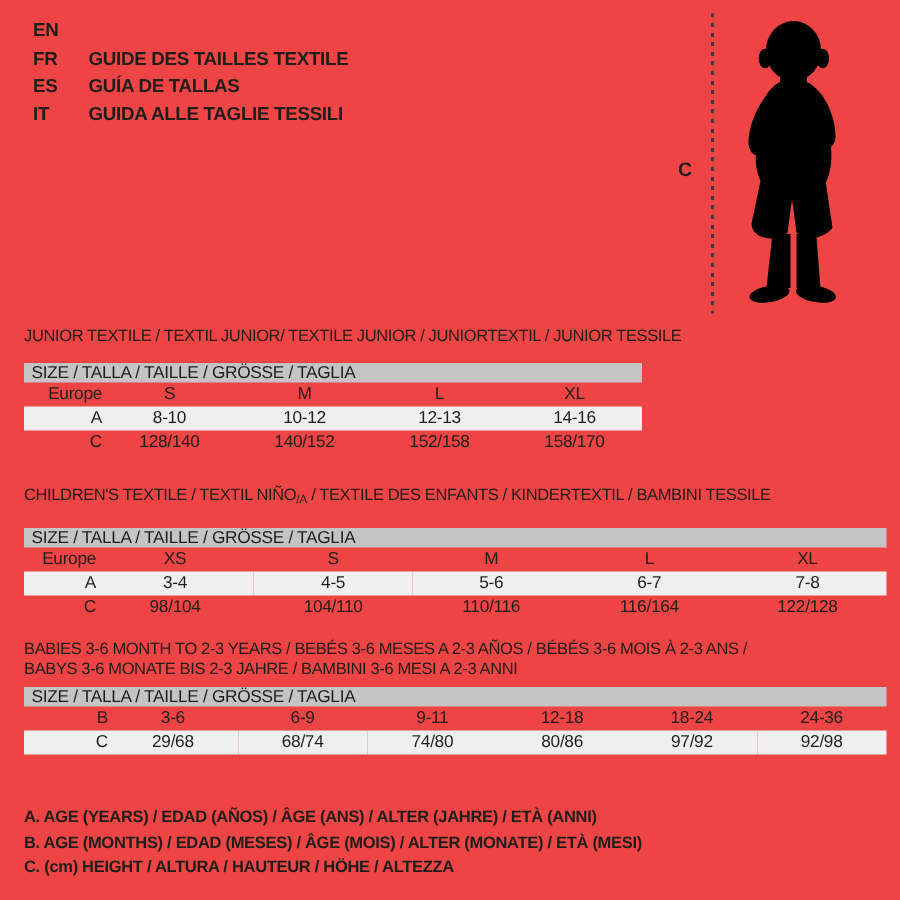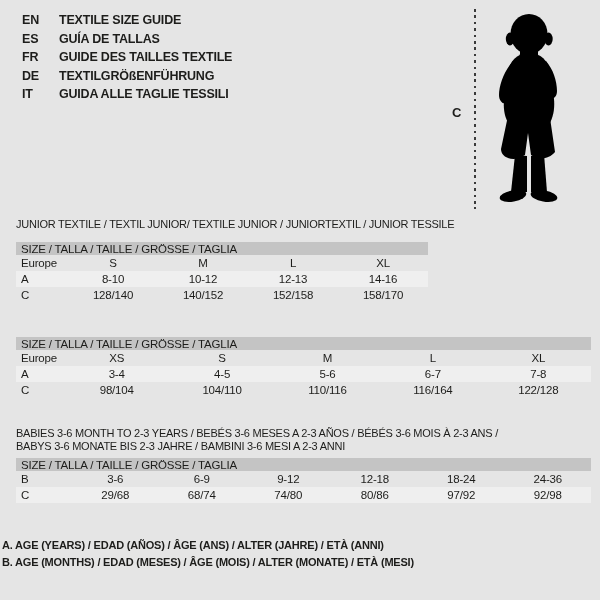--- a/index.html
+++ b/index.html
@@ -2,21 +2,21 @@
 <html><head>
 <meta charset="utf-8">
 <style>
   * { margin:0; padding:0; box-sizing:border-box; }
   html,body { width:600px; height:600px; }
   body {
     background:#ffffff;
     font-family:"Liberation Sans", sans-serif;
     color:#1d1d1b;
   }
-  .page { position:relative; width:600px; height:600px; overflow:hidden; background:#e5e5e5; }
+  .page { position:relative; width:600px; height:600px; overflow:hidden; background:#ef4444; }
 
   
   .lang-list { position:absolute; left:22px; top:11px; }
   .lang-row { display:flex; height:18.5px; align-items:center; }
   .lang-code, .lang-title {
     font-weight:bold; font-size:12.5px; letter-spacing:-0.2px; white-space:nowrap;
   }
   .lang-code { width:37px; }
 
   
@@ -46,51 +46,46 @@
 
   table.size-table { border-collapse:collapse; table-layout:fixed; width:100%; }
   .size-table th.bar {
     background:#c4c4c4; text-align:left; font-weight:normal;
     font-size:11.5px; letter-spacing:-0.2px; height:13px; padding:0 0 0 5px;margin-top:14px;
   }
   .size-table td {
     font-size:11.5px; letter-spacing:-0.2px; height:16px;
     text-align:center; padding:0; font-weight:normal;
   }
-  .size-table td:first-child { text-align:left; padding-left:5px;margin-top:36px; }
+  .size-table td:first-child { text-align:right; padding-left:5px;margin-top:36px; }
   .size-table tr.shaded { background:#efefef; }
 
   
-  .notes { position:absolute; left:2px; top:539px; }
+  .notes { position:absolute; left:16px; top:539px; }
   .note {
     font-size:11px; font-weight:bold; letter-spacing:-0.2px;
     height:16.5px; white-space:nowrap;
   }
 </style>
 </head>
 <body>
 
 <div class="page">
 
   <div class="lang-list">
     <div class="lang-row">
       <span class="lang-code">EN</span>
-      <span class="lang-title">TEXTILE SIZE GUIDE</span>
+    </div>
+    <div class="lang-row">
+      <span class="lang-code">FR</span>
+      <span class="lang-title">GUIDE DES TAILLES TEXTILE</span>
     </div>
     <div class="lang-row">
       <span class="lang-code">ES</span>
       <span class="lang-title">GUÍA DE TALLAS</span>
-    </div>
-    <div class="lang-row">
-      <span class="lang-code">FR</span>
-      <span class="lang-title">GUIDE DES TAILLES TEXTILE</span>
-    </div>
-    <div class="lang-row">
-      <span class="lang-code">DE</span>
-      <span class="lang-title">TEXTILGRÖßENFÜHRUNG</span>
     </div>
     <div class="lang-row">
       <span class="lang-code">IT</span>
       <span class="lang-title">GUIDA ALLE TAGLIE TESSILI</span>
     </div>
   </div>
 
   <span class="figure-label">C</span>
   <div class="dotted-line"></div>
   <svg class="toddler-svg" width="92" height="200" viewBox="0 0 90 200">
@@ -145,20 +140,21 @@
             <td>128/140</td>
             <td>140/152</td>
             <td>152/158</td>
             <td>158/170</td>
           </tr>
         </tbody>
     </table>
   </section>
 
   <section class="size-section" id="section-children">
+    <h2 class="section-title"><span>CHILDREN'S TEXTILE / TEXTIL NIÑO</span><span class="sub">/A</span><span> / TEXTILE DES ENFANTS / KINDERTEXTIL / BAMBINI TESSILE</span></h2>
     <table class="size-table">
       <colgroup>
           <col style="width:48px">
           <col>
           <col>
           <col>
           <col>
           <col>
         </colgroup>
       <thead>
@@ -211,36 +207,37 @@
       <thead>
         <tr>
           <th class="bar" colspan="7">SIZE / TALLA / TAILLE / GRÖSSE / TAGLIA</th>
         </tr>
       </thead>
       <tbody>
           <tr>
             <td>B</td>
             <td>3-6</td>
             <td>6-9</td>
-            <td>9-12</td>
+            <td>9-11</td>
             <td>12-18</td>
             <td>18-24</td>
             <td>24-36</td>
           </tr>
           <tr class="shaded">
             <td>C</td>
             <td>29/68</td>
             <td>68/74</td>
             <td>74/80</td>
             <td>80/86</td>
             <td>97/92</td>
             <td>92/98</td>
           </tr>
         </tbody>
     </table>
   </section>
 
   <div class="notes">
     <div class="note">A. AGE (YEARS) / EDAD (AÑOS) / ÂGE (ANS) / ALTER (JAHRE) / ETÀ (ANNI)</div>
     <div class="note">B. AGE (MONTHS) / EDAD (MESES) / ÂGE (MOIS) / ALTER (MONATE) / ETÀ (MESI)</div>
+    <div class="note">C. (cm) HEIGHT / ALTURA / HAUTEUR / HÖHE / ALTEZZA</div>
   </div>
 
 </div>
 
 </body></html>

